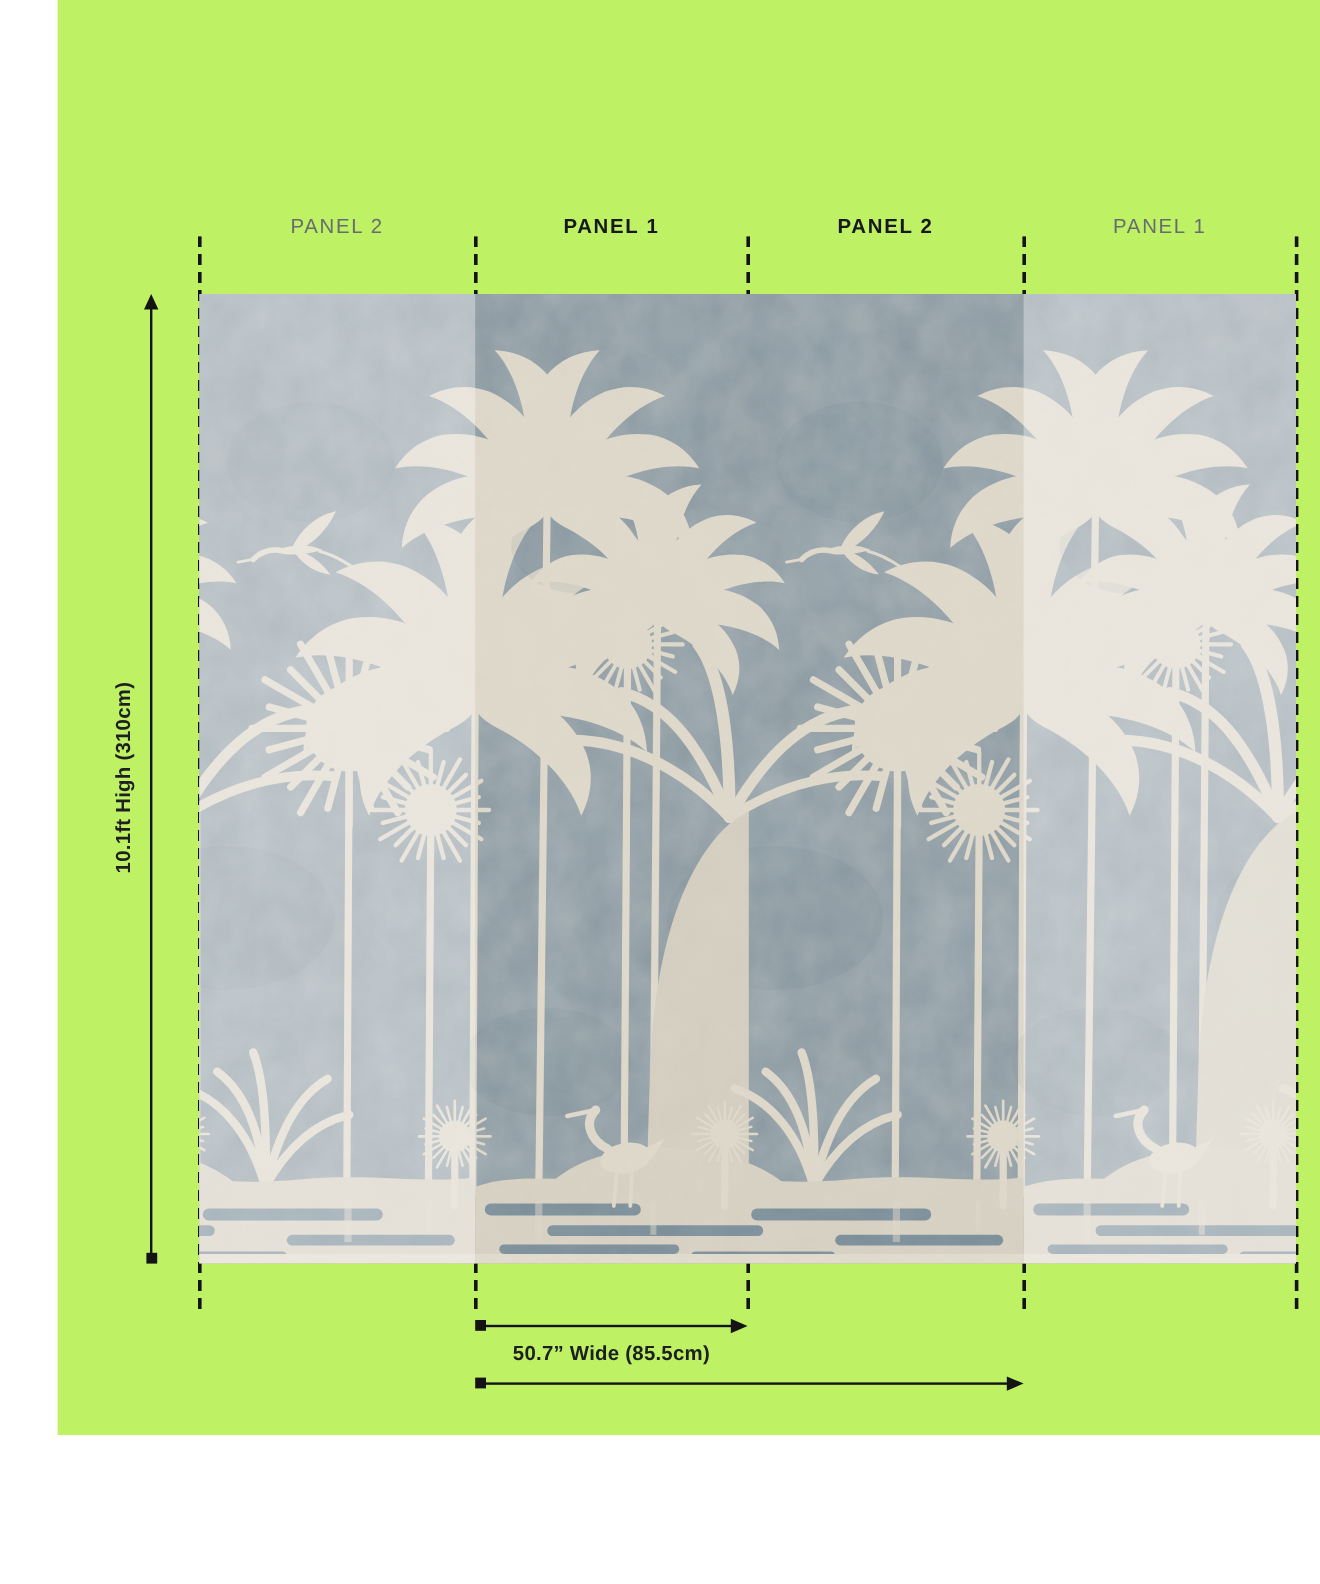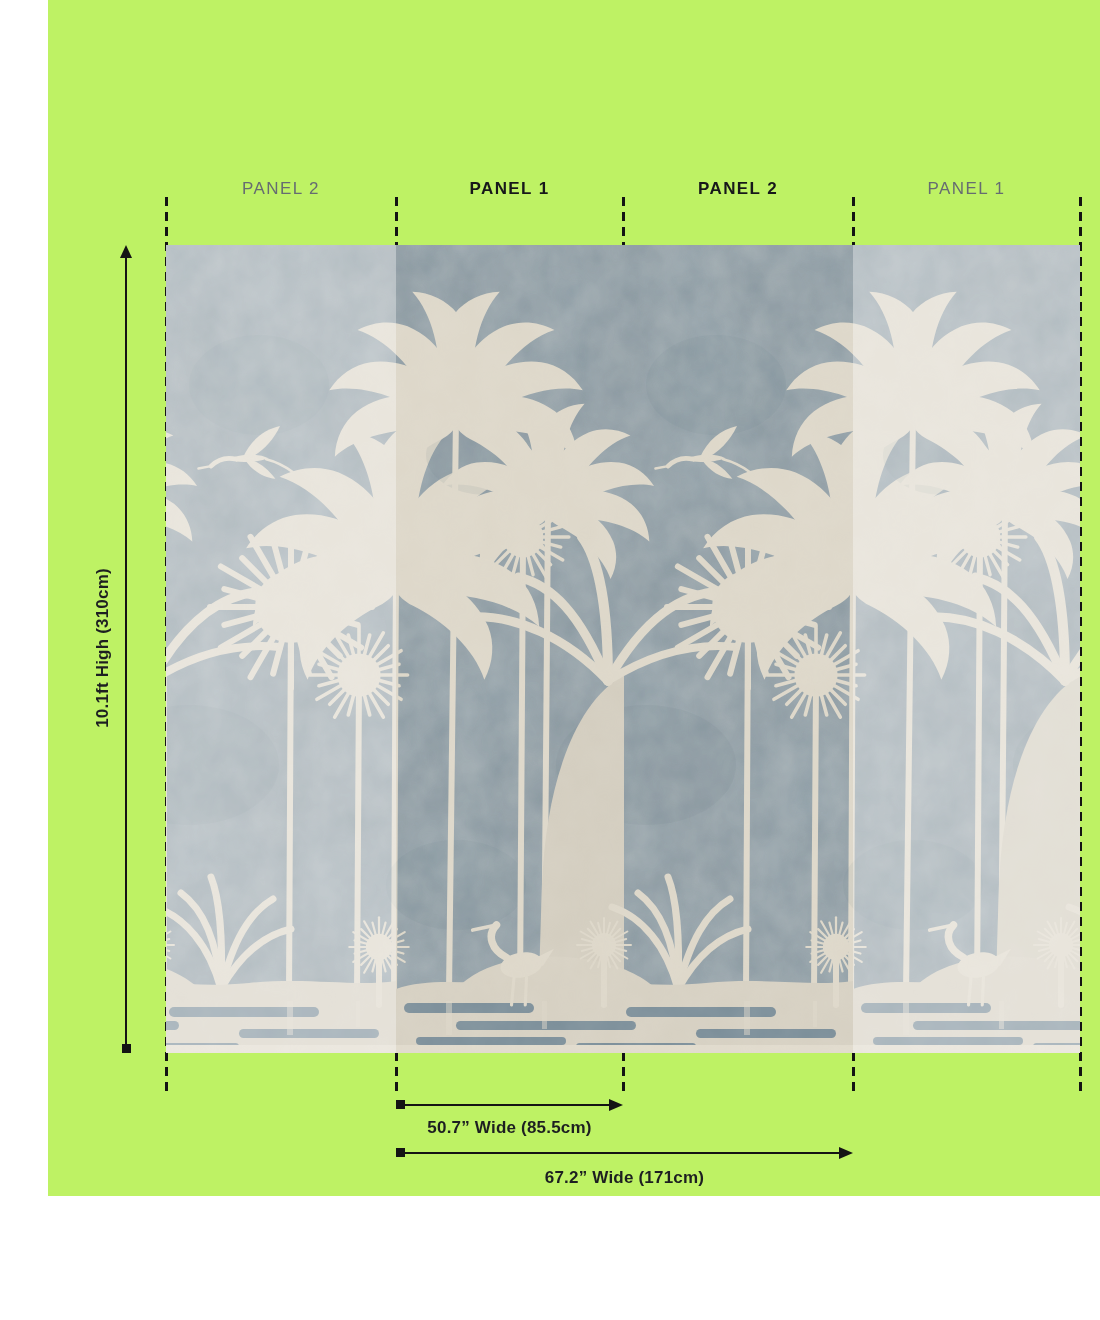--- a/index.html
+++ b/index.html
@@ -224,15 +224,14 @@
   <div class="dim-label" id="height-label">10.1ft High (310cm)</div>
 
   <div class="dim-square" style="left:348px;top:1100px;"></div>
   <div class="dim-hline" style="left:353px;top:1104px;width:210px;"></div>
   <div class="arrow-right" style="left:561px;top:1099px;"></div>
   <div class="dim-label" id="panel-width-label">50.7” Wide  (85.5cm)</div>
 
   <div class="dim-square" style="left:348px;top:1148px;"></div>
   <div class="dim-hline" style="left:353px;top:1152px;width:439px;"></div>
   <div class="arrow-right" style="left:791px;top:1147px;"></div>
-  <div class="dim-label" id="total-width-label">67.2” Wide (171cm)</div>
 
 </div>
 
 </body></html>

